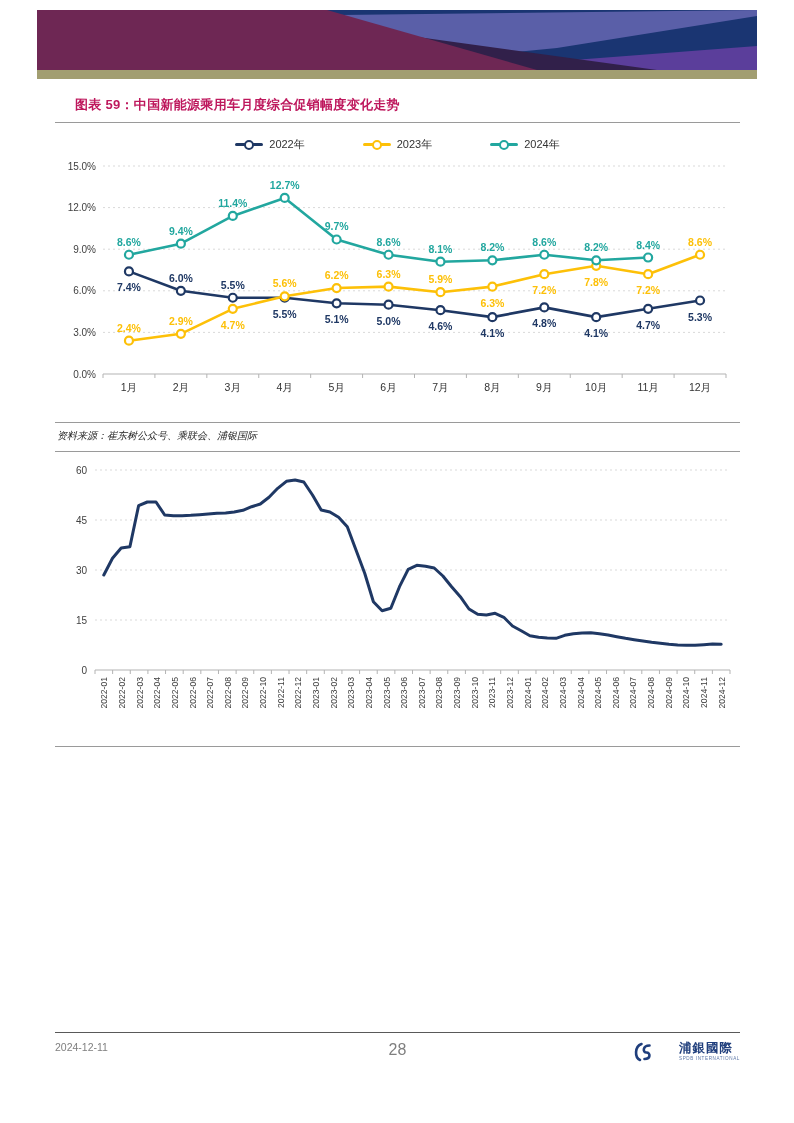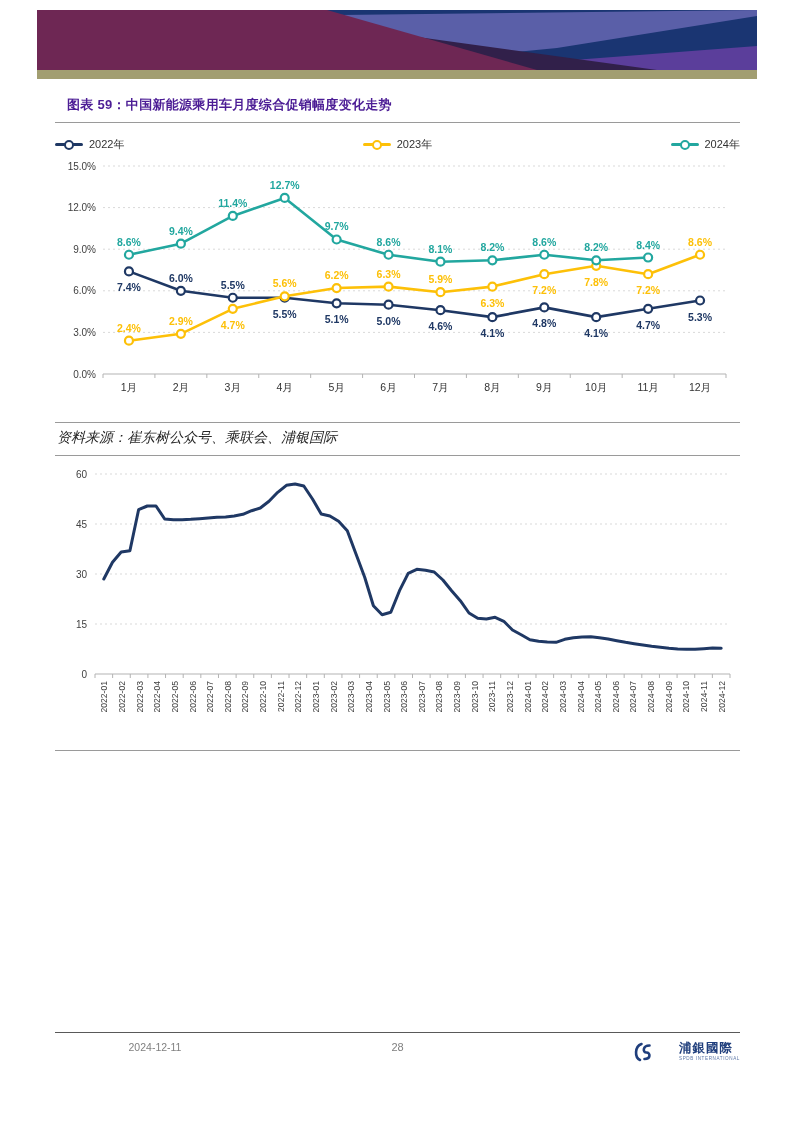--- a/index.html
+++ b/index.html
@@ -3,41 +3,41 @@
 <meta charset="utf-8">
 <style>
   html,body{margin:0;padding:0;background:#e8e8e8;}
   .page{position:relative;width:794px;height:1123px;margin:0 auto;background:#ffffff;overflow:hidden;
         font-family:"Liberation Sans","DejaVu Sans",sans-serif;color:#262626;}
   
   .banner{position:absolute;left:37px;top:10px;width:720px;height:69px;}
   .banner svg{display:block;}
   
   .content{position:absolute;left:55px;top:96px;width:685px;}
-  .fig-title{font-size:13px;font-weight:bold;color:#4c1d95;letter-spacing:.3px;margin:0 0 0 12px;}
+  .fig-title{font-size:13px;font-weight:bold;color:#be185d;letter-spacing:.3px;margin:0 0 0 20px;}
   .rule{border:none;border-top:1px solid #9a9a9a;margin:8px 0 0 0;height:0;}
-  .legend-row{display:flex;justify-content:space-between;gap:74px;margin:14px 0 0 0;}
+  .legend-row{display:flex;justify-content:center;gap:58px;margin:14px 0 0 0;}
   .lg-item{display:flex;align-items:center;gap:6px;}
   .lg-marker{position:relative;display:inline-block;width:28px;height:3px;border-radius:2px;}
   .lg-dot{position:absolute;left:50%;top:50%;transform:translate(-50%,-50%);width:6px;height:6px;
           background:#fff;border:2px solid #000;border-radius:50%;}
   .lg-label{font-size:11px;color:#333;}
   .src-note{font-family:"Liberation Serif","DejaVu Serif",serif;font-style:italic;
-            font-size:14px;color:#262626;margin:6px 0 0 2px;}
+            font-size:10px;color:#262626;margin:6px 0 0 2px;}
   .fig2-title{margin-top:24px;}
   svg text{font-family:"Liberation Sans","DejaVu Sans",sans-serif;}
   .tick{font-size:10px;fill:#404040;}
   .xtick{font-size:10.5px;fill:#333333;}
   .xtick2{font-size:8.6px;fill:#404040;}
   .dlabel{font-size:10.5px;font-weight:bold;}
   
   .footer-rule{position:absolute;left:55px;top:1032px;width:685px;border:none;border-top:1px solid #595959;margin:0;}
   .footer{position:absolute;left:55px;top:1041px;width:685px;display:flex;align-items:flex-start;}
-  .f-date{font-size:10.5px;color:#7f7f7f;width:200px;text-align:center;}
-  .f-page{font-size:11px;color:#7f7f7f;flex:1;text-align:center;}
+  .f-date{font-size:10.5px;color:#7f7f7f;width:200px;}
+  .f-page{font-size:16px;color:#7f7f7f;flex:1;text-align:center;}
   .f-logo{width:200px;display:flex;justify-content:flex-end;align-items:center;gap:23px;}
   .f-logo-txt{display:flex;flex-direction:column;line-height:1;}
   .f-logo-name{font-size:12.5px;font-weight:bold;color:#1f3e7c;letter-spacing:1px;}
   .f-logo-sub{font-size:4.6px;color:#5c77a8;letter-spacing:.6px;margin-top:2px;}
 </style>
 </head>
 <body>
 
 <div class="page">
 

